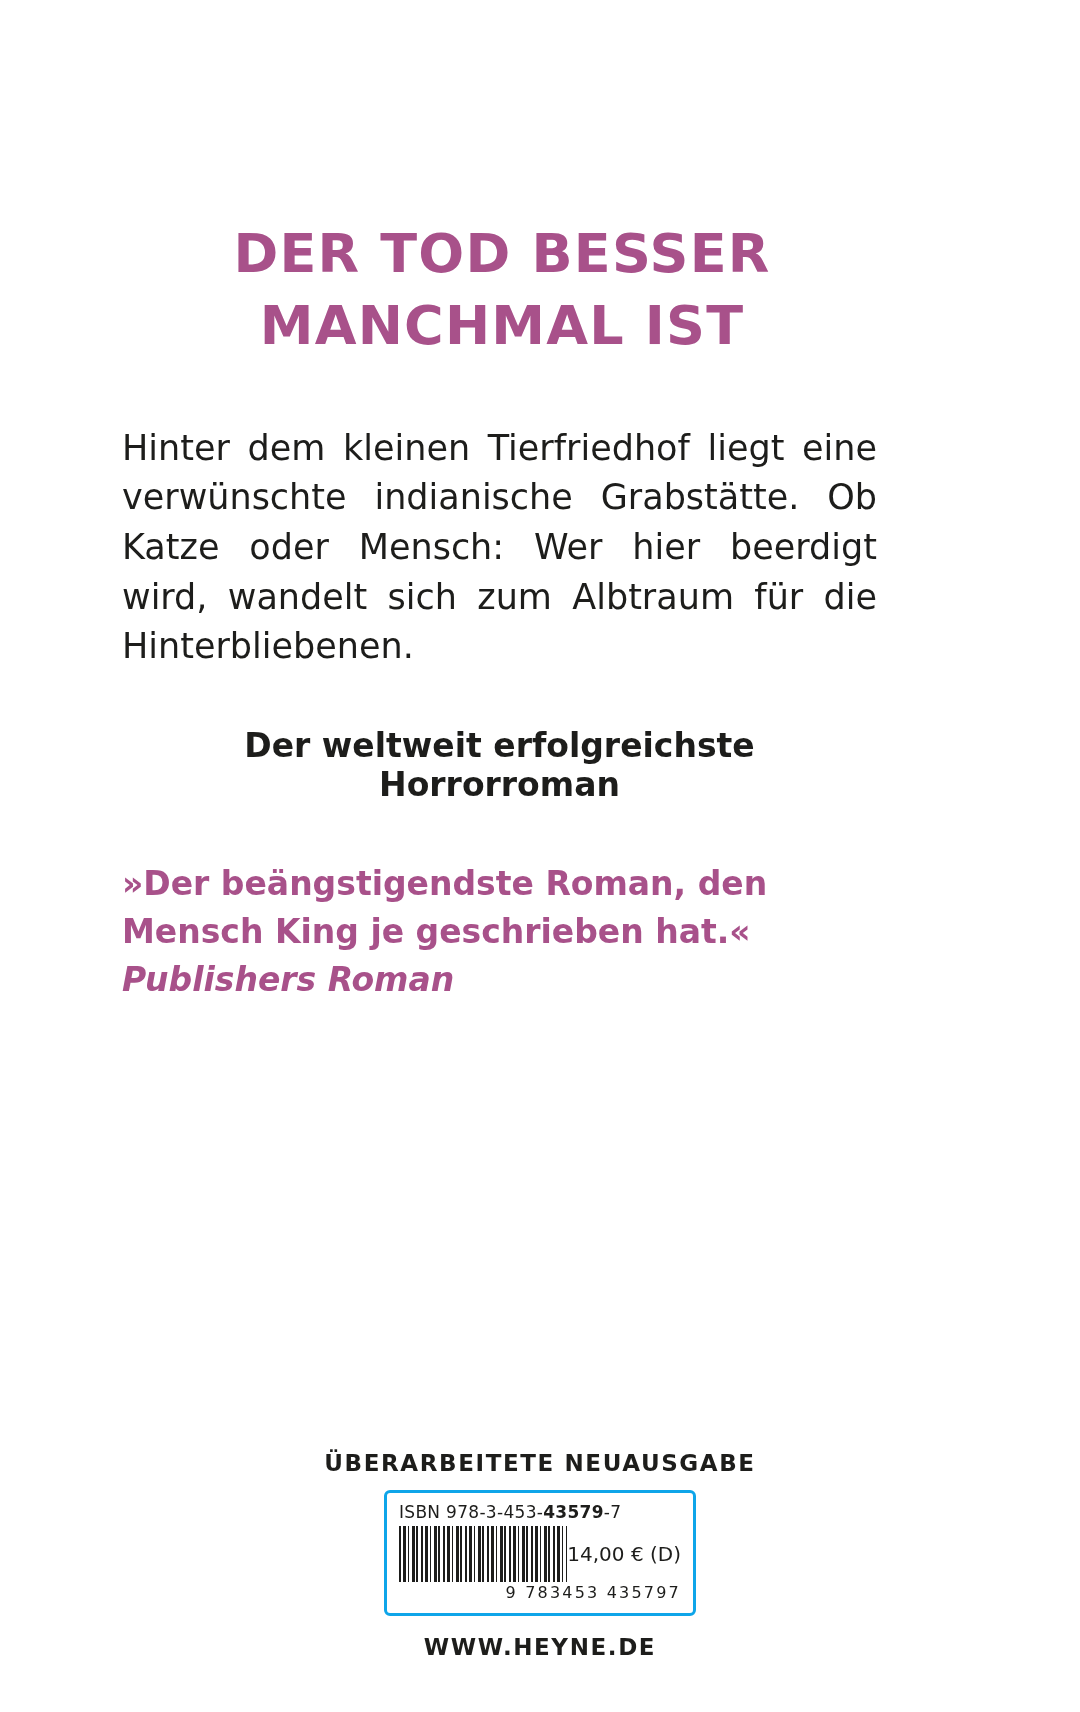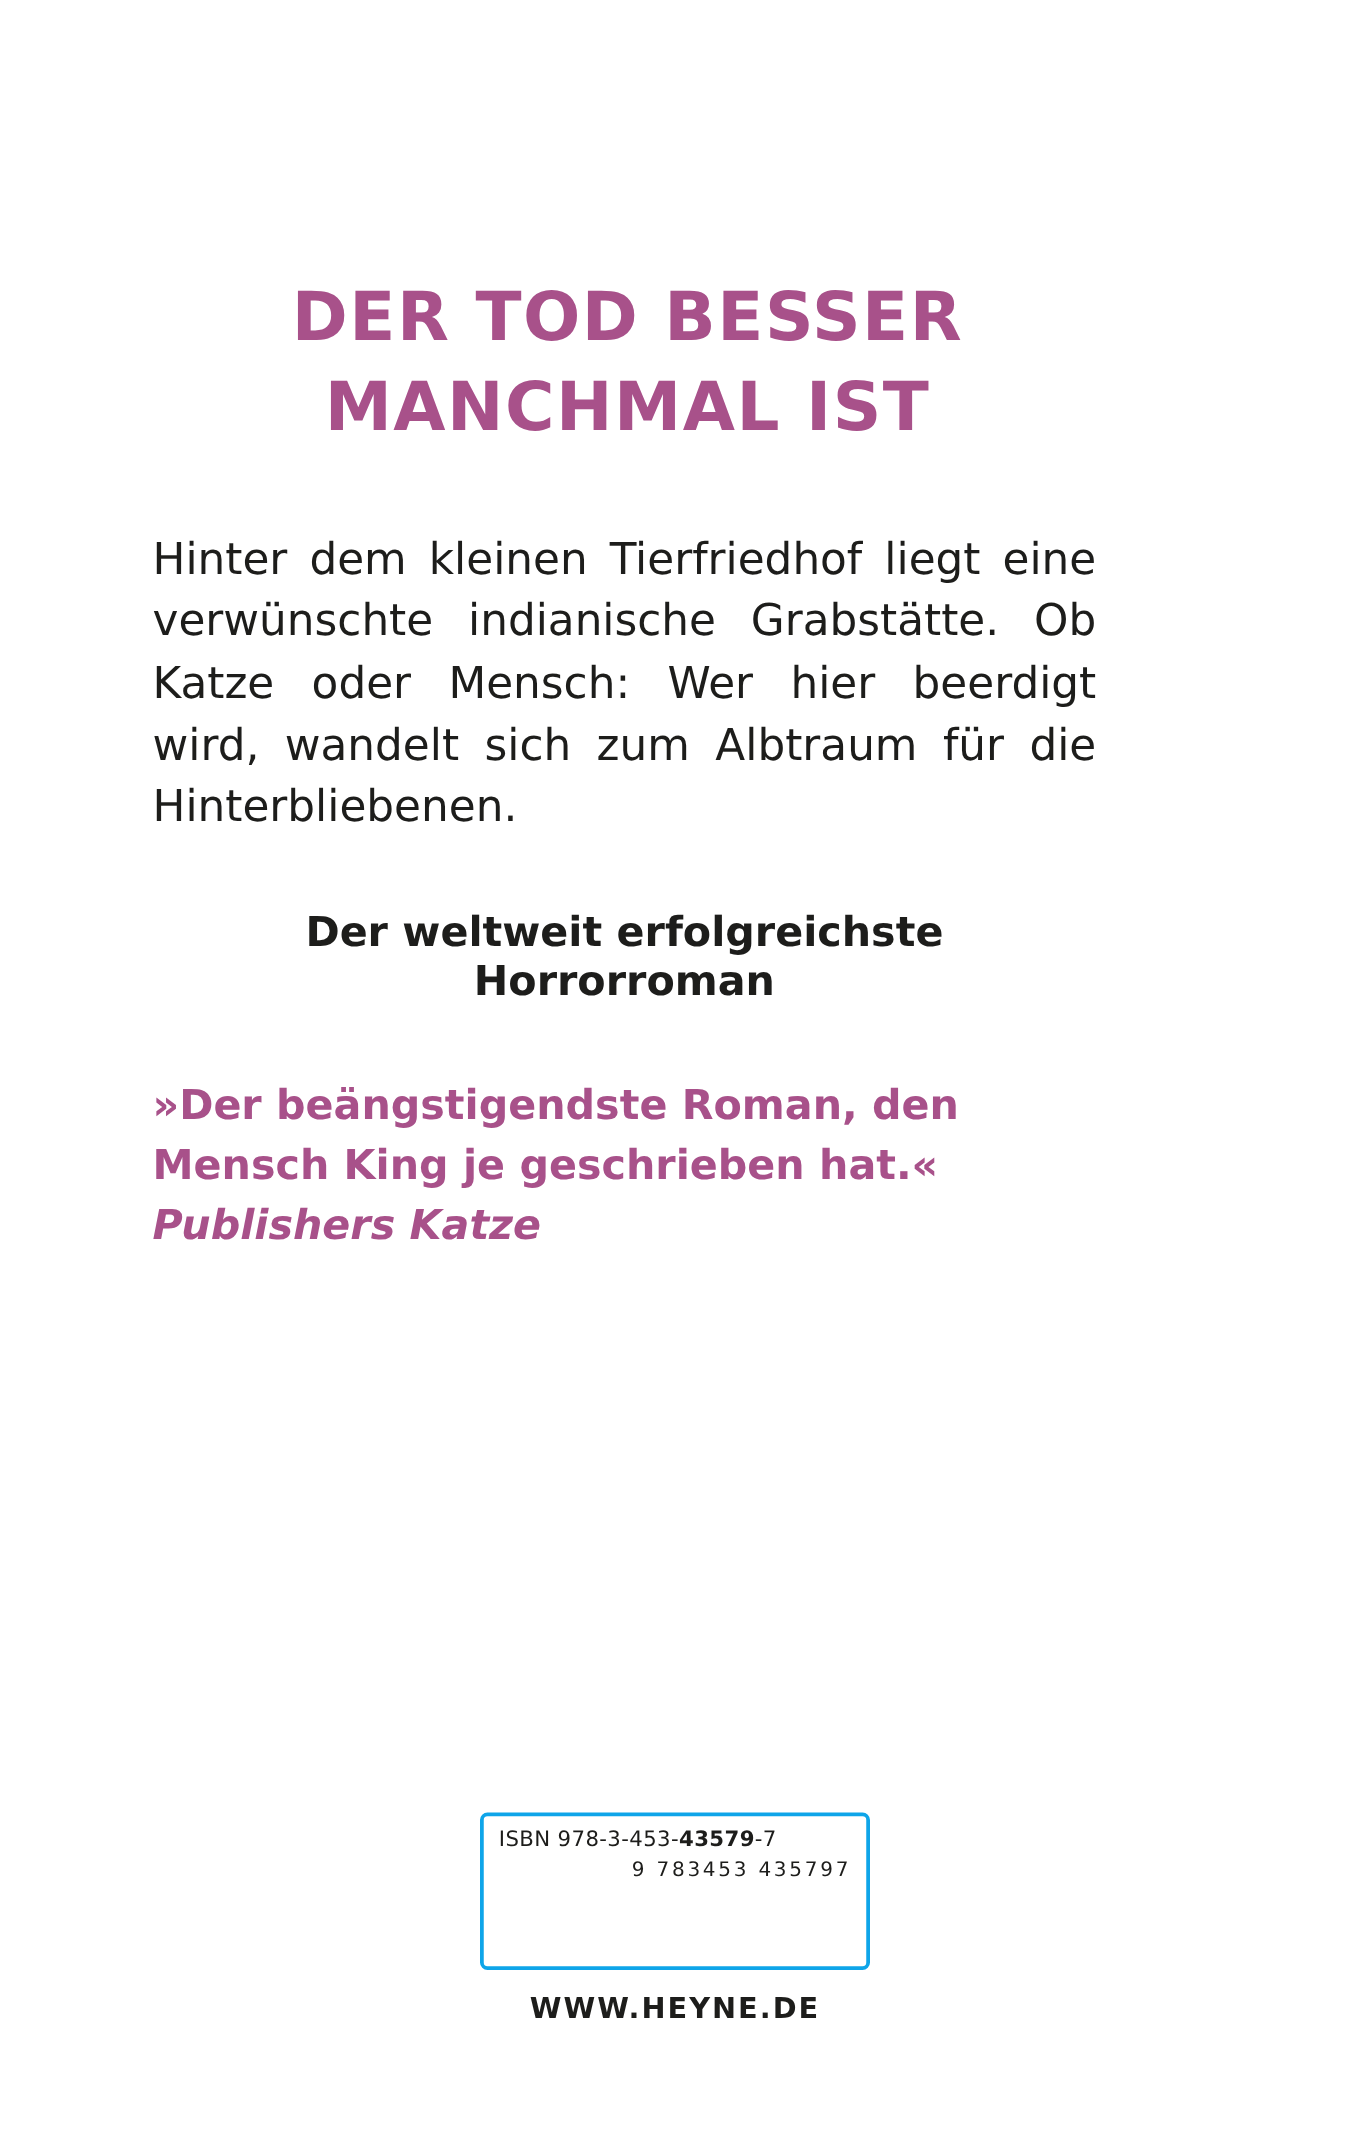--- a/index.html
+++ b/index.html
@@ -167,31 +167,36 @@
       <span class="line">DER TOD BESSER</span>
       <span class="line">MANCHMAL IST</span>
     </h1>
 
     <p class="blurb">Hinter dem kleinen Tierfriedhof liegt eine verwünschte indianische Grabstätte. Ob Katze oder Mensch: Wer hier beerdigt wird, wandelt sich zum Albtraum für die Hinterbliebenen.</p>
 
     <p class="tagline">Der weltweit erfolgreichste Horrorroman</p>
 
     <p class="quote">
       <span>»Der beängstigendste Roman, den Mensch King je geschrieben hat.«</span>
-      <span class="source">Publishers Katze</span>
+      <span class="source">Publishers Roman</span>
     </p>
 
   </div>
 
   <div class="footer">
 
+    <div class="edition-note">ÜBERARBEITETE NEUAUSGABE</div>
 
     <div class="barcode-box">
       <div class="isbn-line">
         <span>ISBN 978-3-453-</span><b>43579</b><span>-7</span>
+      </div>
+      <div class="barcode-row">
+        <div class="bars"></div>
+        <div class="price">14,00 € (D)</div>
       </div>
       <div class="ean-digits">
         <span>9</span>&nbsp;<span>783453 435797</span>
       </div>
     </div>
 
     <div class="website">WWW.HEYNE.DE</div>
 
   </div>
 

